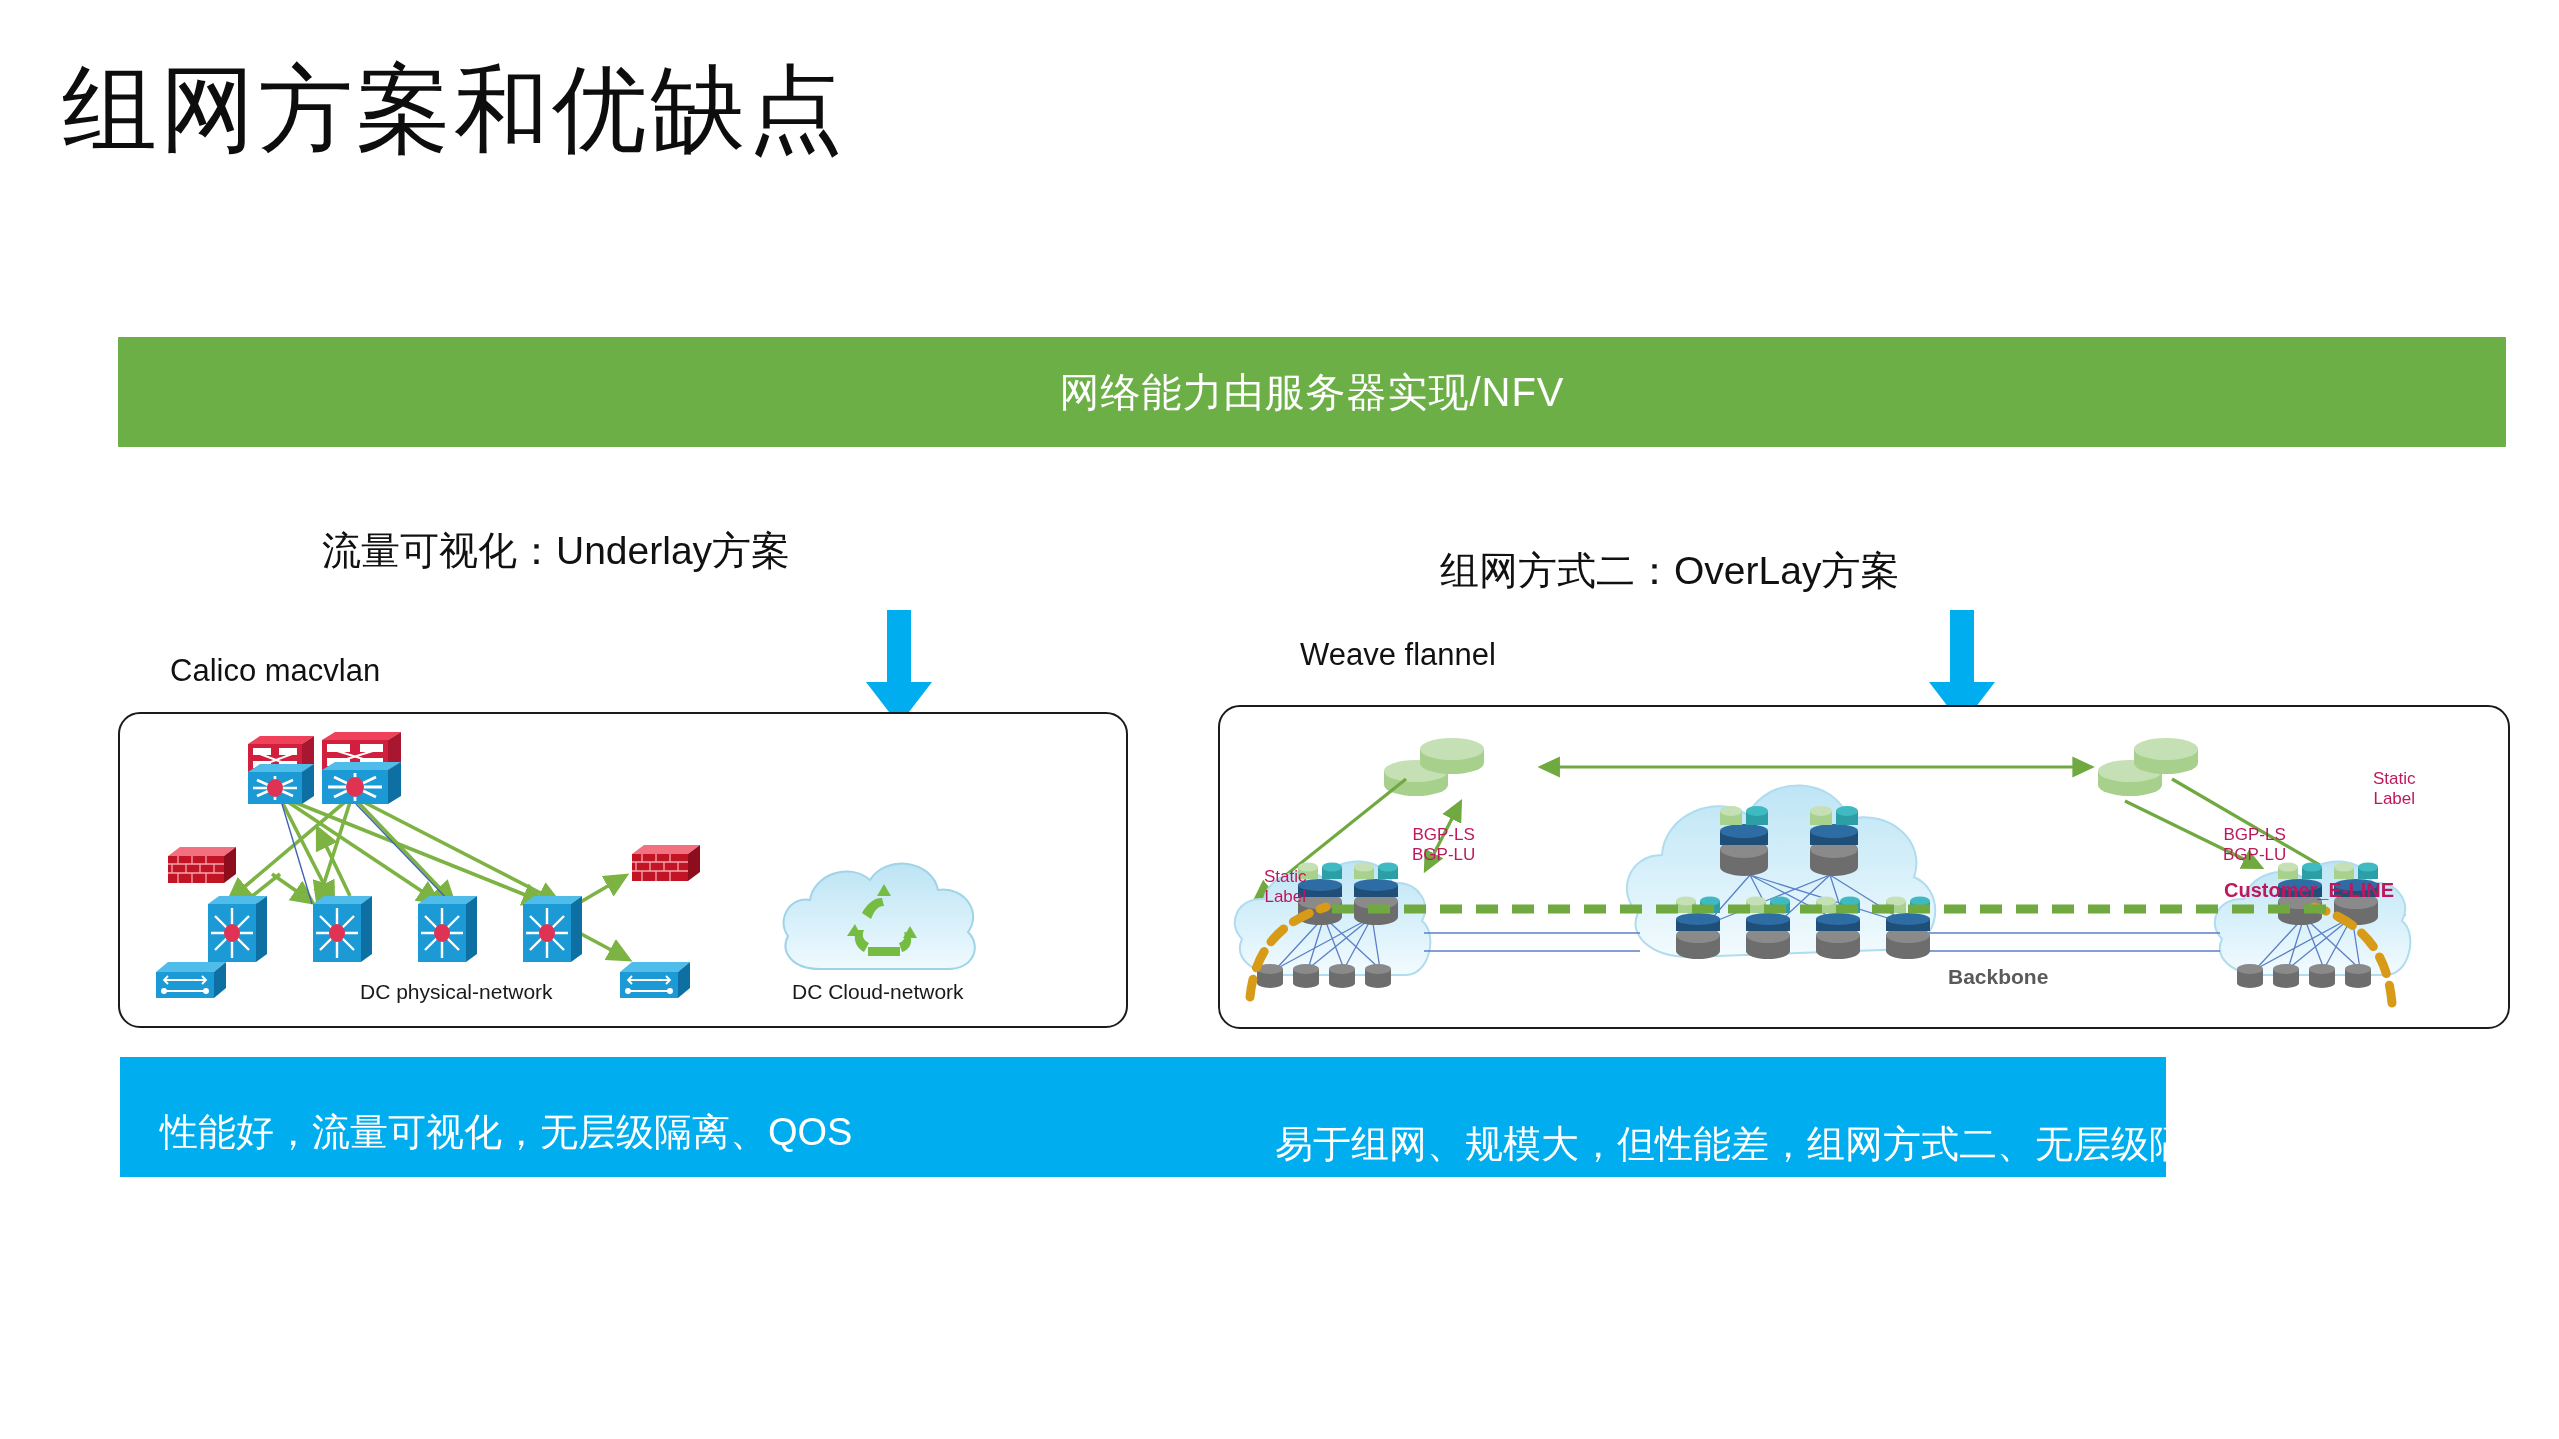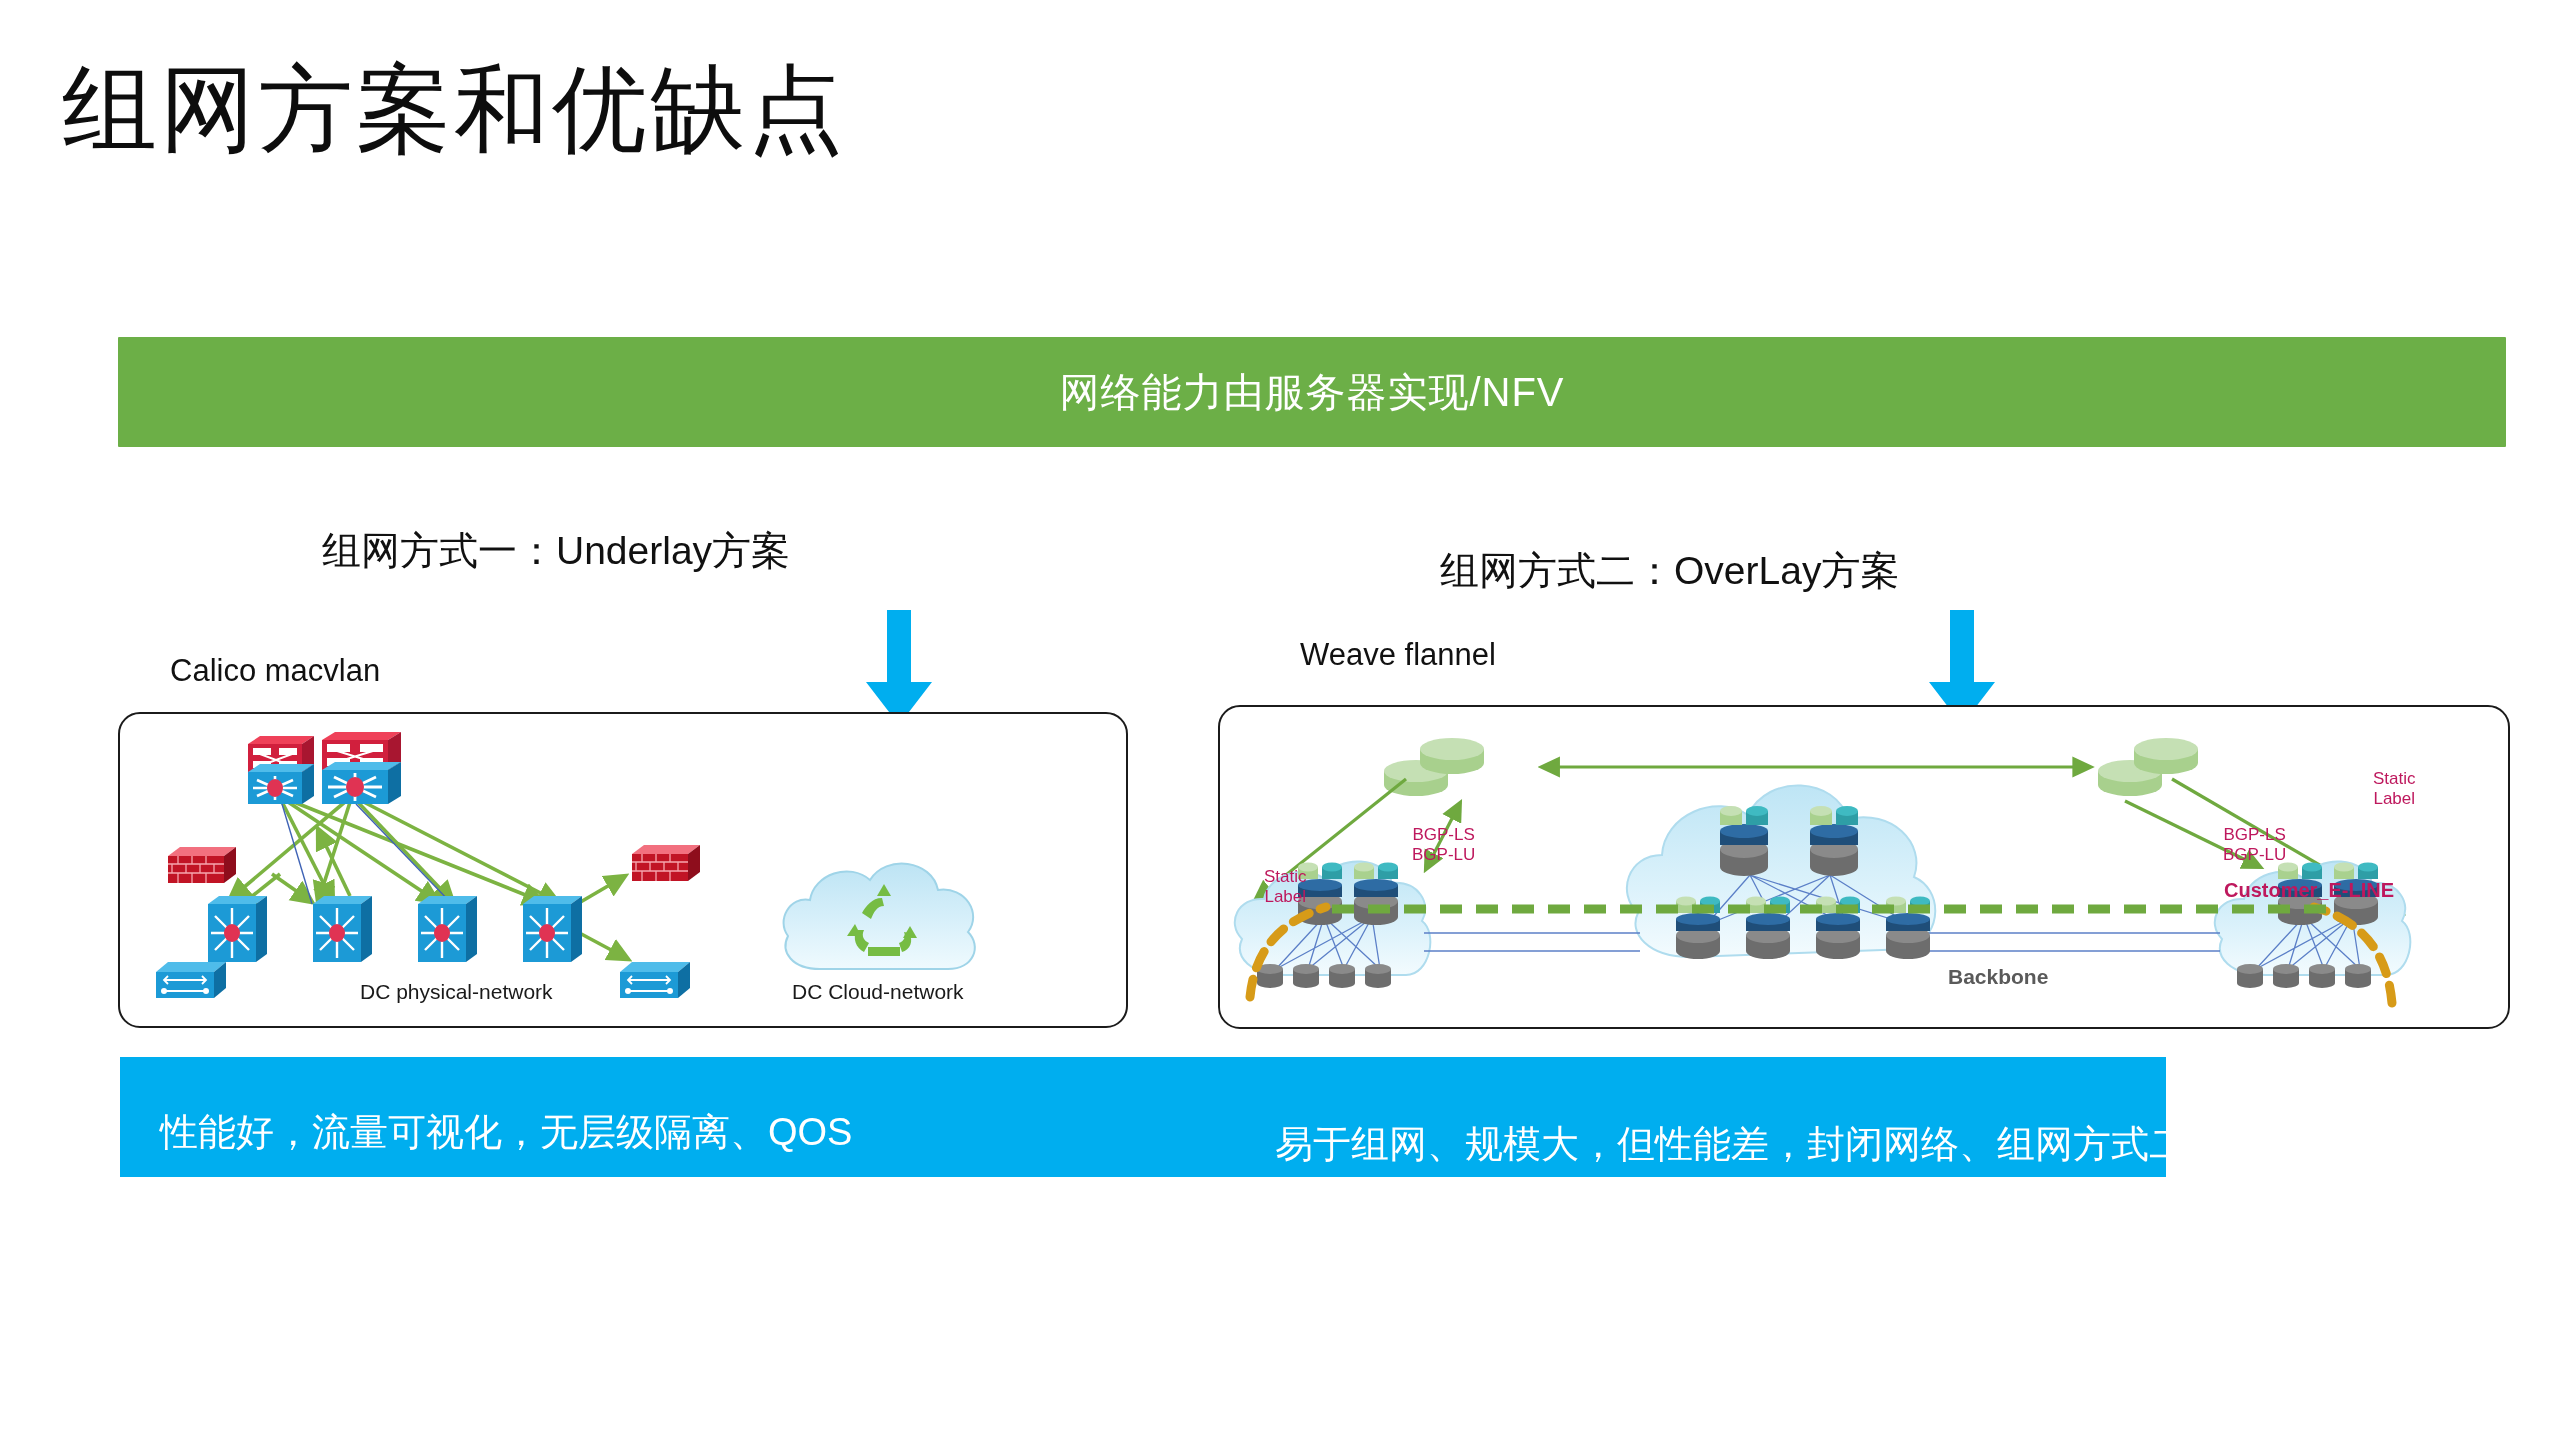--- a/index.html
+++ b/index.html
@@ -77,21 +77,21 @@
 <body>
 
 <div class="page">
 
   <div class="page-title">组网方案和优缺点</div>
 
   <div class="green-banner">
     <div class="green-banner-text">网络能力由服务器实现/NFV</div>
   </div>
 
-  <div class="section-heading" id="heading-left">组网方式一：Underlay方案</div>
+  <div class="section-heading" id="heading-left">流量可视化：Underlay方案</div>
   <div class="section-heading" id="heading-right">组网方式二：OverLay方案</div>
 
   <div class="sub-label" id="sublabel-left">Calico  macvlan</div>
   <div class="sub-label" id="sublabel-right">Weave  flannel</div>
 
   <svg class="down-arrow" style="left:862px;top:610px;" viewBox="0 0 74 118">
     <polygon points="25,0 49,0 49,72 70,72 37,115 4,72 25,72" fill="#00AEEF"></polygon>
   </svg>
 
   <svg class="down-arrow" style="left:1925px;top:610px;" viewBox="0 0 74 118">
@@ -530,16 +530,16 @@
     <div class="dgm-note" style="left:1153px;top:62px;">
       <span>Static</span><br>
       <span>Label</span>
     </div>
     <div class="dgm-note bold" style="left:1004px;top:172px;">Customer_E-LINE</div>
     <div class="dgm-backbone" style="left:728px;top:258px;font-weight:bold;">Backbone</div>
   </div>
 
   <div class="blue-banner">
     <div class="blue-text" id="blue-text-left">性能好，流量可视化，无层级隔离、QOS</div>
-    <div class="blue-text" id="blue-text-right">易于组网、规模大，但性能差，封闭网络、组网方式二</div>
+    <div class="blue-text" id="blue-text-right">易于组网、规模大，但性能差，组网方式二、无层级隔离</div>
   </div>
 
 </div>
 
 </body></html>

